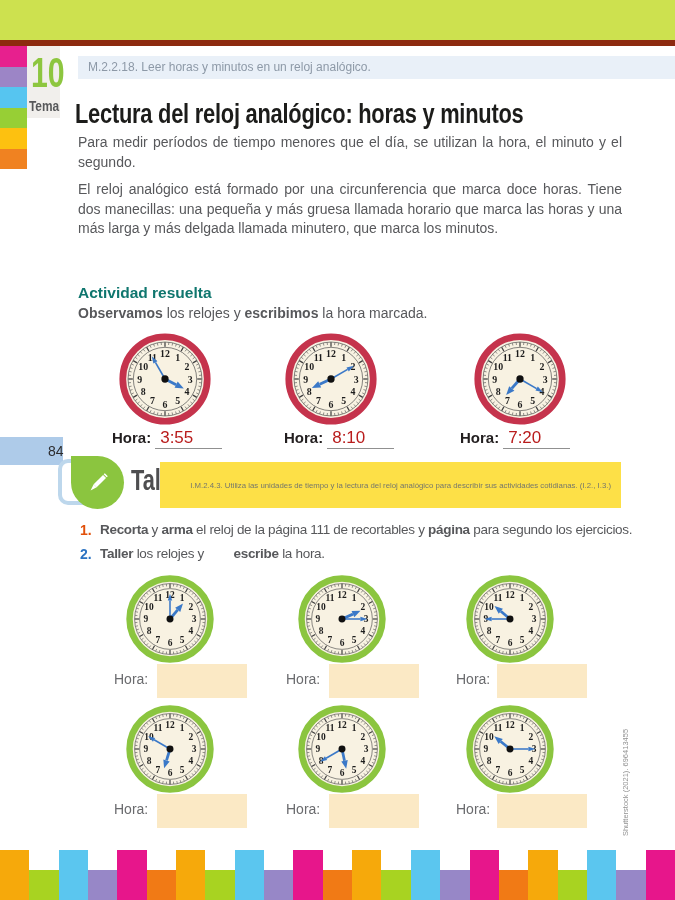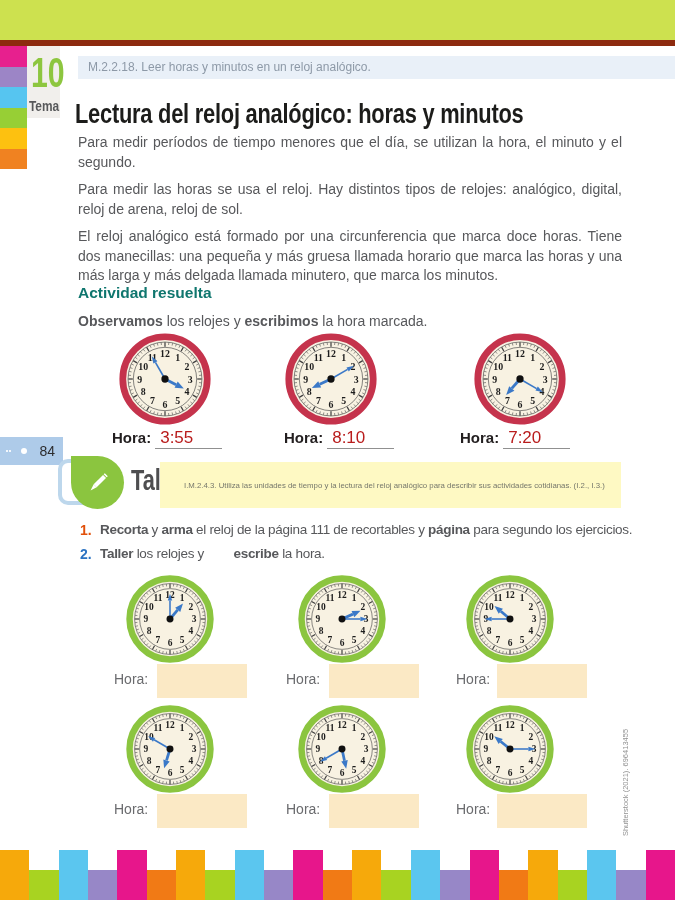--- a/index.html
+++ b/index.html
@@ -21,28 +21,28 @@
           font-size:12px;color:#8d99a7;line-height:23px;padding-left:10px;box-sizing:border-box;}
   .title{left:75px;top:90px;white-space:nowrap;margin-top:8px;}
   .title span{display:inline-block;transform:scaleX(.78);transform-origin:left center;
               font-size:28px;font-weight:bold;color:#1c1c1a;letter-spacing:-.3px;}
 
   .paras{left:78px;top:133px;width:544px;}
   .paras p{margin:0 0 8px 0;font-size:14px;line-height:19.5px;color:#57585b;text-align:justify;}
 
   .acthead{left:78px;top:284px;font-size:15.5px;font-weight:bold;}
   .rich{font-size:14px;color:#57585b;}
-  .instr{left:78px;top:305px;margin-top:8px;}
+  .instr{left:78px;top:305px;}
 
   .horalbl{font-size:15px;font-weight:bold;color:#231f20;white-space:nowrap;}
   .ansline{display:inline-block;width:62px;border-bottom:1.5px solid #909090;
            font-size:17px;font-weight:normal;color:#b91c1c;padding-left:5px;margin-left:4px;}
 
   .badge84{left:0;top:437px;width:63px;height:28px;display:flex;align-items:center;
-           padding:0 8px 0 6px;box-sizing:border-box;gap:12px;}
+           padding:0 8px 0 6px;box-sizing:border-box;gap:21px;}
   .dots{flex:1;border-top:2px dotted rgba(255,255,255,.85);height:0;}
   .wdot{width:6px;height:6px;border-radius:50%;background:#fff;}
   .p84{font-size:14px;color:#2c2c2e;}
 
   .tallerdeco{left:58px;top:459px;width:48px;height:46px;border:4px solid #bdd7ec;
               border-radius:10px;background:#fff;box-sizing:border-box;}
   .tallerbadge{left:71px;top:456px;width:53px;height:53px;border-radius:0 50% 50% 50%;
                display:flex;align-items:center;justify-content:center;}
   .tallerlabel{left:131px;top:464px;}
   .tallerlabel span{display:inline-block;transform:scaleX(.75);transform-origin:left center;
@@ -83,21 +83,20 @@
   <div class="abs ten" style="color: rgb(141, 198, 63);">10</div>
   <div class="abs tema">Tema</div>
 
   <div class="abs stdbar">M.2.2.18. Leer horas y minutos en un reloj analógico.</div>
   <div class="abs title">
     <span>Lectura del reloj analógico: horas y minutos</span>
   </div>
 
   <div class="abs paras">
     <p>Para medir períodos de tiempo menores que el día, se utilizan la hora, el minuto y el segundo.</p>
-    <p>Para medir las horas se usa el reloj. Hay distintos tipos de relojes: analógico, digital, reloj de arena, reloj de sol.</p>
     <p>El reloj analógico está formado por una circunferencia que marca doce horas. Tiene dos manecillas: una pequeña y más gruesa llamada horario que marca las horas y una más larga y más delgada llamada minutero, que marca los minutos.</p>
   </div>
 
   <div class="abs acthead" style="color: #0f766e;">Actividad resuelta</div>
   <div class="abs rich instr"><span style="font-weight: bold;">Observamos</span><span> los relojes y </span><span style="font-weight: bold;">escribimos</span><span> la hora marcada.</span></div>
 
   <div class="abs" style="left:117px;top:331px">
       <svg viewBox="0 0 100 100" width="96" height="96" class="clocksvg">
         <circle cx="50" cy="50" r="44" fill="#f8f2e2" stroke="#c5334c" stroke-width="7"></circle>
         <circle cx="50" cy="50" r="38.5" fill="none" stroke="#4b4b4b" stroke-width="0.7"></circle>
@@ -372,21 +371,21 @@
       <g transform="rotate(45 12 12)" fill="#ffffff">
         <rect x="10.3" y="4.6" width="3.4" height="10.6"></rect>
         <rect x="10.3" y="2.6" width="3.4" height="1.3"></rect>
         <polygon points="12,20.4 10.3,15.2 13.7,15.2"></polygon>
       </g>
     </svg>
   </div>
   <div class="abs tallerlabel">
     <span>Taller</span>
   </div>
-  <div class="abs tallerbar" style="background: #fef9c3;">
+  <div class="abs tallerbar" style="background: #fde047; justify-content: flex-end;">
     <div>I.M.2.4.3. Utiliza las unidades de tiempo y la lectura del reloj analógico para describir sus actividades cotidianas. (I.2., I.3.)</div>
   </div>
 
   <div class="abs exnum" style="left: 80px; top: 522px; color: rgb(225, 80, 10);">1.</div>
   <div class="abs rich extext" style="left:100px;top:522px"><span style="font-weight: bold;">Recorta</span><span> y </span><span style="font-weight: bold; margin-top: 16px;">arma</span><span> el reloj de la página 111 de recortables y </span><span style="font-weight: bold;">página</span><span> para segundo los ejercicios.</span></div>
   <div class="abs exnum" style="left: 80px; top: 546px; color: rgb(44, 115, 194);">2.</div>
   <div class="abs rich extext" style="left:100px;top:546px"><span style="font-weight: bold;">Taller</span><span> los relojes y </span><span style="font-weight: bold; margin-left: 26px;">escribe</span><span> la hora.</span></div>
 
   <div class="abs" style="left:124px;top:573px">
       <svg viewBox="0 0 100 100" width="92" height="92" class="clocksvg">

